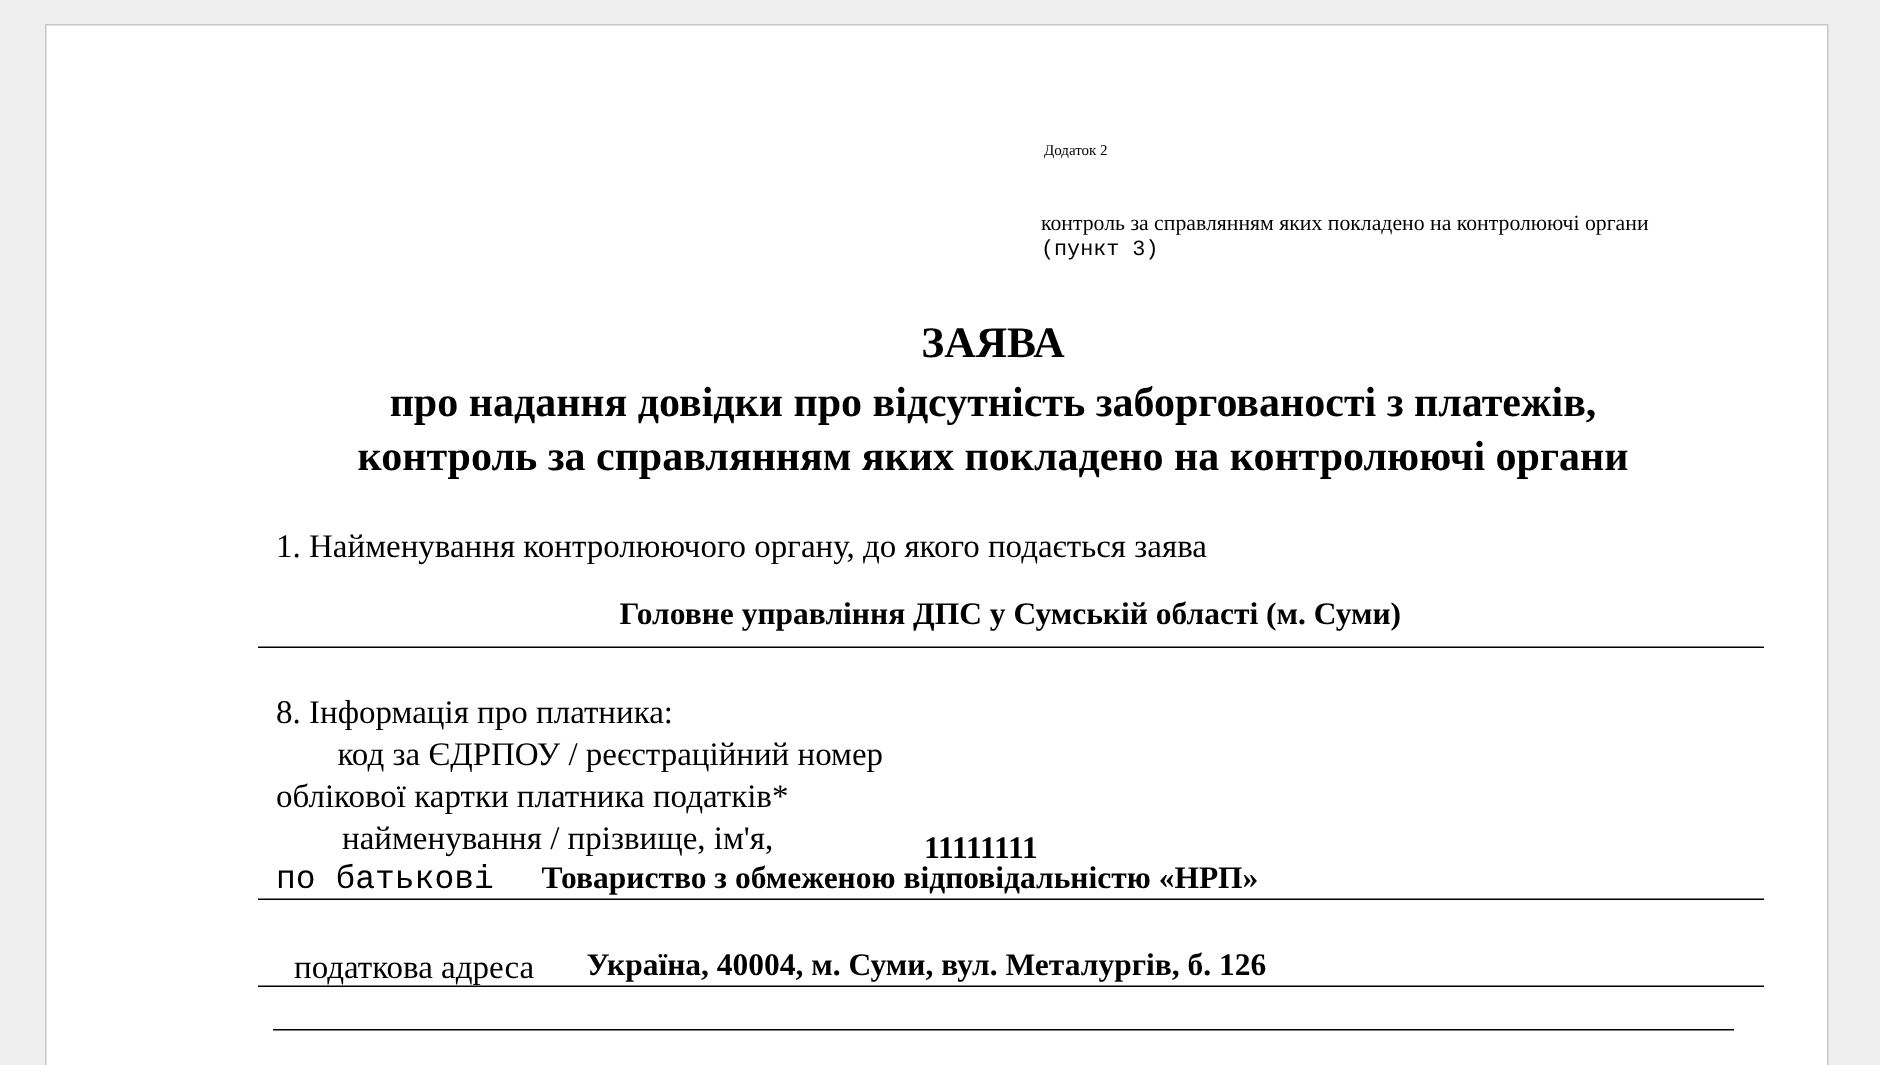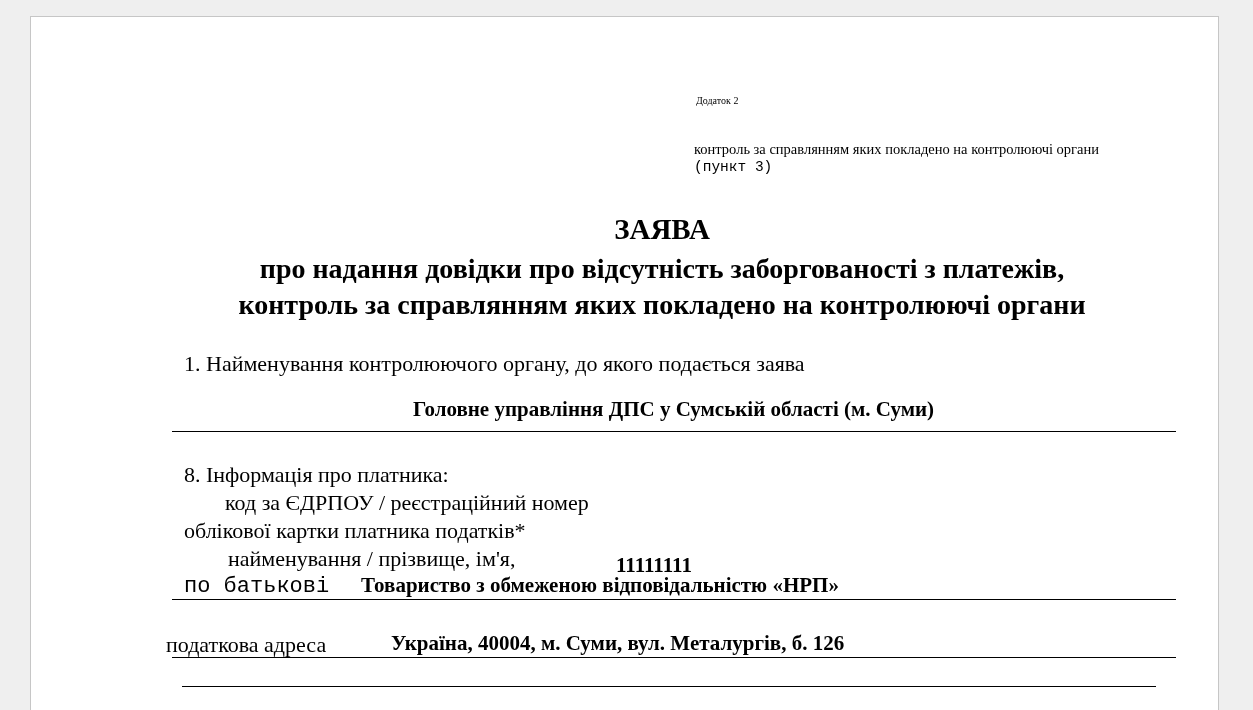--- a/index.html
+++ b/index.html
@@ -53,21 +53,21 @@
     .rule-4 { left: 151px; width: 974px; top: 669px; }
 
     .s2-heading { left: 153px; top: 445px; }
     .s2-code-l1 { left: 153px; top: 473px; margin-left: 41px; }
     .s2-code-l2 { left: 153px; top: 501px; }
     .s2-code-val { left: 585px; top: 500px; margin-top: 36px; }
     .s2-name-l1 { left: 153px; top: 529px; margin-left: 44px; }
     .s2-name-l2 { left: 153px; top: 557px; font-family: Liberation Mono, monospace; }
     .s2-name-val { left: 330px; top: 556px; }
 
-    .s2-addr-label { left: 135px; top: 615px; text-align: center; }
+    .s2-addr-label { left: 165px; top: 615px; text-align: center; }
     .s2-addr-val { left: 360px; top: 614px; }
   </style>
 </head>
 <body>
 
 <div class="page">
 
   <div class="abs annex-title">Додаток 2</div>
   <div class="abs annex-line annex-l2">контроль за справлянням яких покладено на контролюючі органи</div>
   <div class="abs annex-line annex-l3">(пункт 3)</div>

